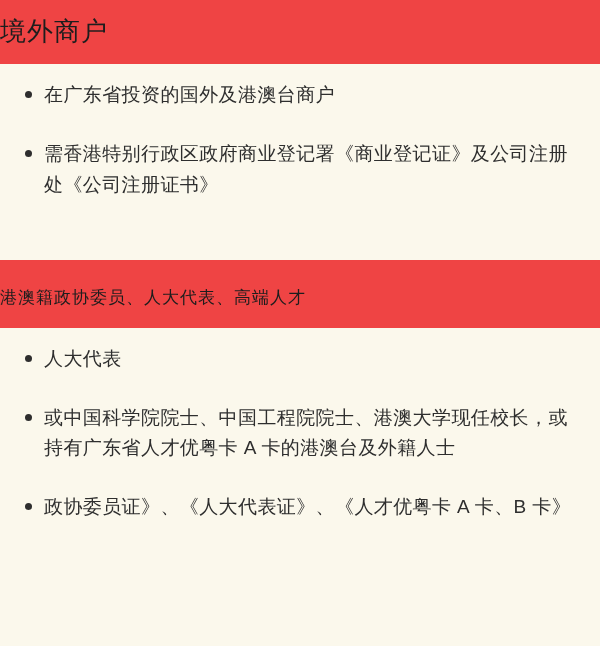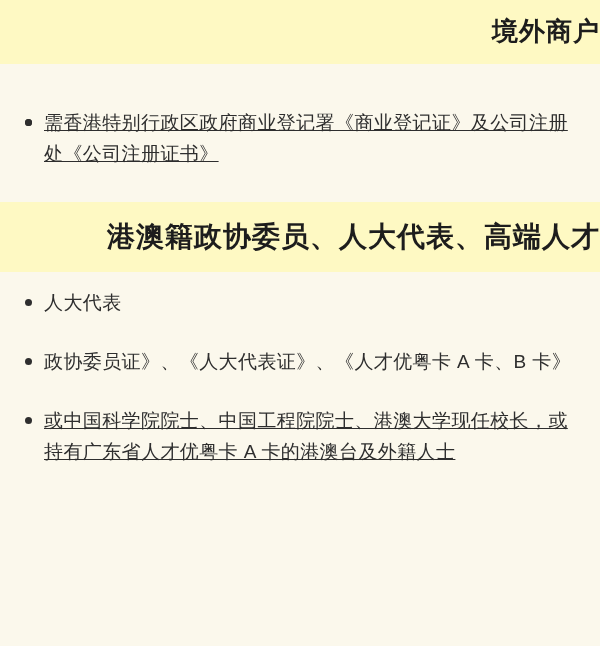--- a/index.html
+++ b/index.html
@@ -16,56 +16,56 @@
   }
   .page {
     width: 600px;
     height: 646px;
     position: relative;
     background: #fbf8ec;
     display: flex;
     flex-direction: column;
   }
   .section-header {
-    background: #fef9c3;
+    background: #ef4444;
     color: #1d1d1d;
-    font-weight: bold;
-    text-align: right;
+    font-weight: normal;
+    text-align: left;
     letter-spacing: 1px;
   }
   .section-header.h1 {
     font-size: 26px;
     padding: 16px 0 17px 0;
     line-height: 1.2;
   }
   .section-header.h2 {
-    font-size: 28px;
-    padding: 18px 0 19px 0;
+    font-size: 17px;
+    padding: 28px 0 19px 0;
     line-height: 1.2;
+    margin-top: 28px;
   }
   .section-body {
     padding: 16px 22px 6px 22px;
   }
   .bullet-list {
     list-style: none;
     margin: 0;
     padding: 0;
   }
   .bullet-item {
     position: relative;
     padding-left: 22px;
     margin: 0 0 28px 0;
     font-size: 19px;
     line-height: 1.62;
     color: #2e2e2e;
     letter-spacing: 0.4px;
   }
   .bullet-item:last-child {
     margin-bottom: 14px;
-    text-decoration: underline;
   }
   .bullet-item .dot {
     position: absolute;
     left: 3px;
     top: 11px;
     width: 7px;
     height: 7px;
     border-radius: 50%;
     background: #2e2e2e;
   }
@@ -82,43 +82,44 @@
 <body>
 
 <div class="page">
 
   <div class="section-header h1">境外商户</div>
 
   <div class="section-body">
     <ul class="bullet-list">
       <li class="bullet-item">
         <span class="dot"></span>
+        <span>在广东省投资的国外及港澳台商户</span>
       </li>
       <li class="bullet-item">
         <span class="dot"></span>
         <span>需香港特别行政区政府商业登记署《商业登记证》及公司注册处《公司注册证书》</span>
       </li>
     </ul>
   </div>
 
   <div class="spacer-gap"></div>
 
   <div class="section-header h2">港澳籍政协委员、人大代表、高端人才</div>
 
   <div class="section-body">
     <ul class="bullet-list">
       <li class="bullet-item">
         <span class="dot"></span>
         <span>人大代表</span>
       </li>
       <li class="bullet-item">
         <span class="dot"></span>
-        <span>政协委员证》、《人大代表证》、《人才优粤卡 A 卡、B 卡》</span>
+        <span>或中国科学院院士、中国工程院院士、港澳大学现任校长，或持有广东省人才优粤卡 A 卡的港澳台及外籍人士</span>
       </li>
       <li class="bullet-item">
         <span class="dot"></span>
-        <span>或中国科学院院士、中国工程院院士、港澳大学现任校长，或持有广东省人才优粤卡 A 卡的港澳台及外籍人士</span>
+        <span>政协委员证》、《人大代表证》、《人才优粤卡 A 卡、B 卡》</span>
       </li>
     </ul>
   </div>
 
   <div class="bottom-fill"></div>
 </div>
 
 </body></html>

